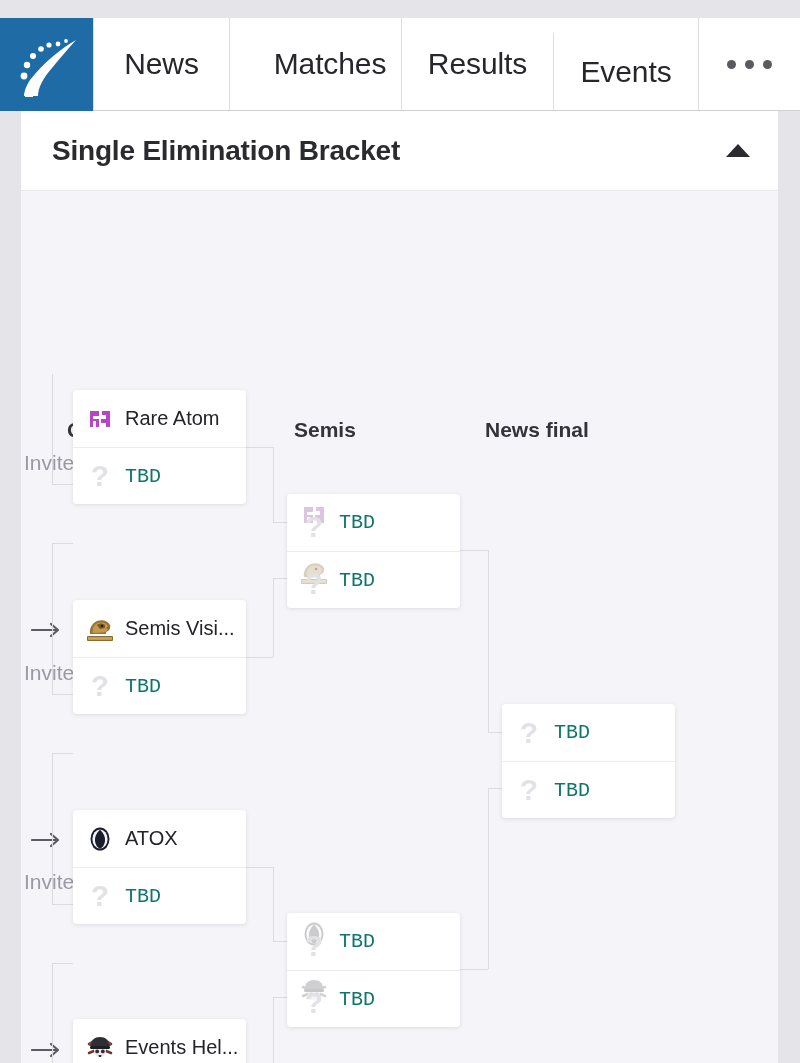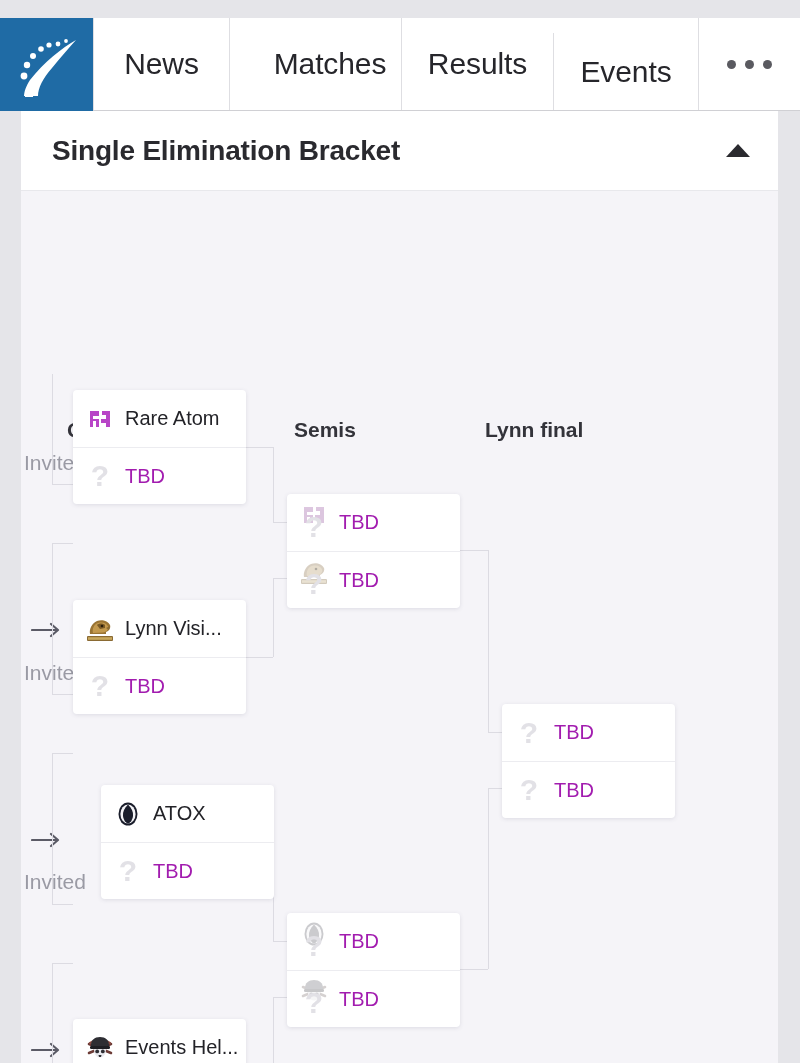--- a/index.html
+++ b/index.html
@@ -173,21 +173,21 @@
     margin-right: 10px;
     text-align: center;
     font-family: "Liberation Sans", sans-serif;
   }
   .team-name {
     font-size: 20px;
     color: #232328;
     white-space: nowrap;
     overflow: hidden;
   }
-  .team-name.tbd { color: #a21caf; }
+  .team-name.tbd { color: #0f766e; font-family: Liberation Mono, monospace; }
 
   
   .ghost-wrap {
     width: 30px; height: 30px;
     flex: 0 0 30px;
     margin-right: 10px;
     position: relative;
   }
   .ghost-wrap .ghost-logo {
     position: absolute; left: 0; top: -8px;
@@ -250,21 +250,21 @@
 
   <div class="panel-header">
     <div class="panel-title">Single Elimination Bracket</div>
     <div class="caret-up"></div>
   </div>
 
   <div class="bracket">
 
     <div class="round-header rh-quarters">Quarters</div>
     <div class="round-header rh-semis">Semis</div>
-    <div class="round-header rh-grandfinal">Lynn final</div>
+    <div class="round-header rh-grandfinal">News final</div>
 
     <div class="invited-label" style="top:260px">Invited</div>
     <div class="invited-label" style="top:470px">Invited</div>
     <div class="invited-label" style="top:679px">Invited</div>
 
     <div class="arrow-sep" style="top:430px">
       <svg width="34" height="18" viewBox="0 0 34 18">
         <path d="M1 9 H26 M20 3 L27 9 L20 15" stroke="#5b5b66" stroke-width="2.2" fill="none" stroke-linecap="round" stroke-linejoin="round"></path>
       </svg>
     </div>
@@ -341,29 +341,29 @@
           <svg width="30" height="30" viewBox="0 0 30 30">
             <rect x="2" y="22" width="26" height="5" rx="1" fill="#8a6a33"></rect>
             <rect x="3" y="23.2" width="24" height="2.6" fill="#c9a85c"></rect>
             <path d="M5 20 C4 15 7 9 12 7 C17 5 23 7 25 11 C26 14 24 17 21 18 L21 20 Z" fill="#9a7433"></path>
             <path d="M8 19 C7 15 9 10 13 9 C18 7.5 22 9.5 23 12.5 C24 15.5 21 18 18 18.5 Z" fill="#c49a4e"></path>
             <path d="M12 11 C14 9 18 9 20 11 L20 14 L15 15 Z" fill="#7a5a26"></path>
             <circle cx="17" cy="12" r="1.3" fill="#2b1f0c"></circle>
             <path d="M21 14 L25 12 L24 16 Z" fill="#8a6a33"></path>
           </svg>
         </span>
-        <span class="team-name">Lynn Visi...</span>
+        <span class="team-name">Semis Visi...</span>
       </div>
       <div class="slot">
         <span class="qmark">?</span>
         <span class="team-name tbd">TBD</span>
       </div>
     </div>
 
-    <div class="match m-quarter" style="left:52px; top:594px;margin-left:28px;">
+    <div class="match m-quarter" style="left:52px; top:619px;">
       <div class="slot">
         <span class="team-logo">
           <svg width="30" height="30" viewBox="0 0 30 30">
             <ellipse cx="15" cy="15" rx="9.5" ry="11.5" fill="#1a1d2b"></ellipse>
             <ellipse cx="15" cy="15" rx="7.6" ry="9.6" fill="#f3f3f6"></ellipse>
             <path d="M15 5.5 C18.5 9 20.5 13 20 17 C19.5 21 17 24 15 24.5 C13 24 10.5 21 10 17 C9.5 13 11.5 9 15 5.5 Z" fill="#1a1d2b"></path>
             <path d="M11 21.5 C12.5 23.5 17.5 23.5 19 21.5 C17.5 22.6 12.5 22.6 11 21.5 Z" fill="#1a1d2b"></path>
           </svg>
         </span>
         <span class="team-name">ATOX</span>

